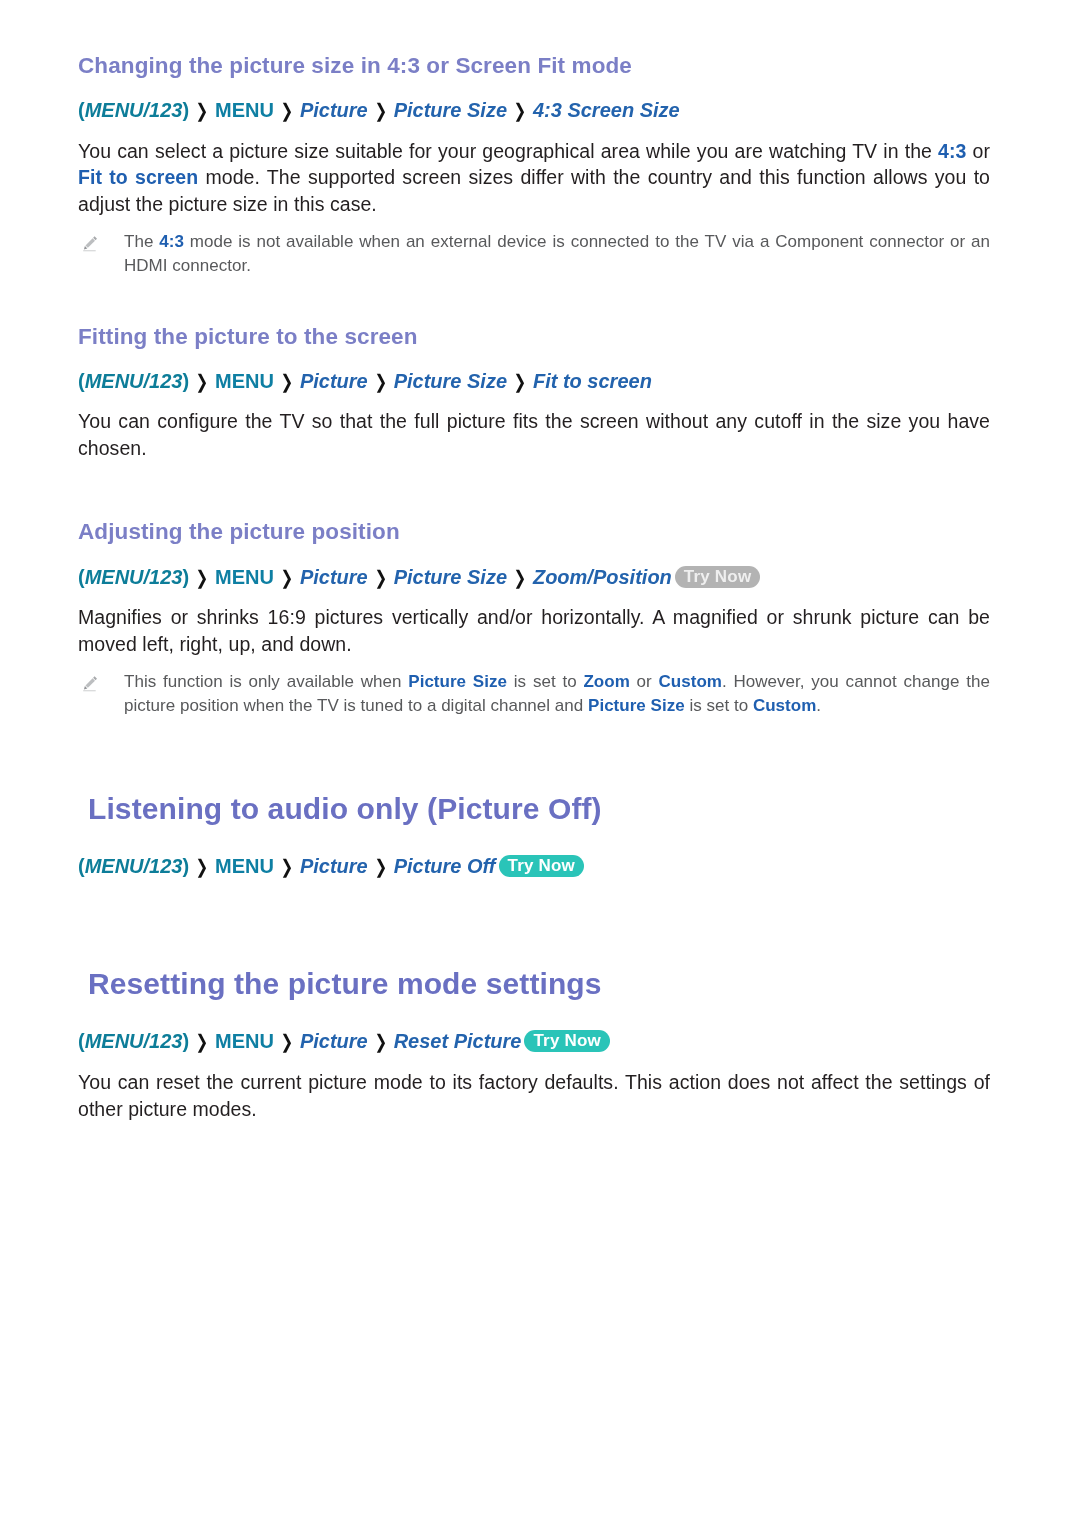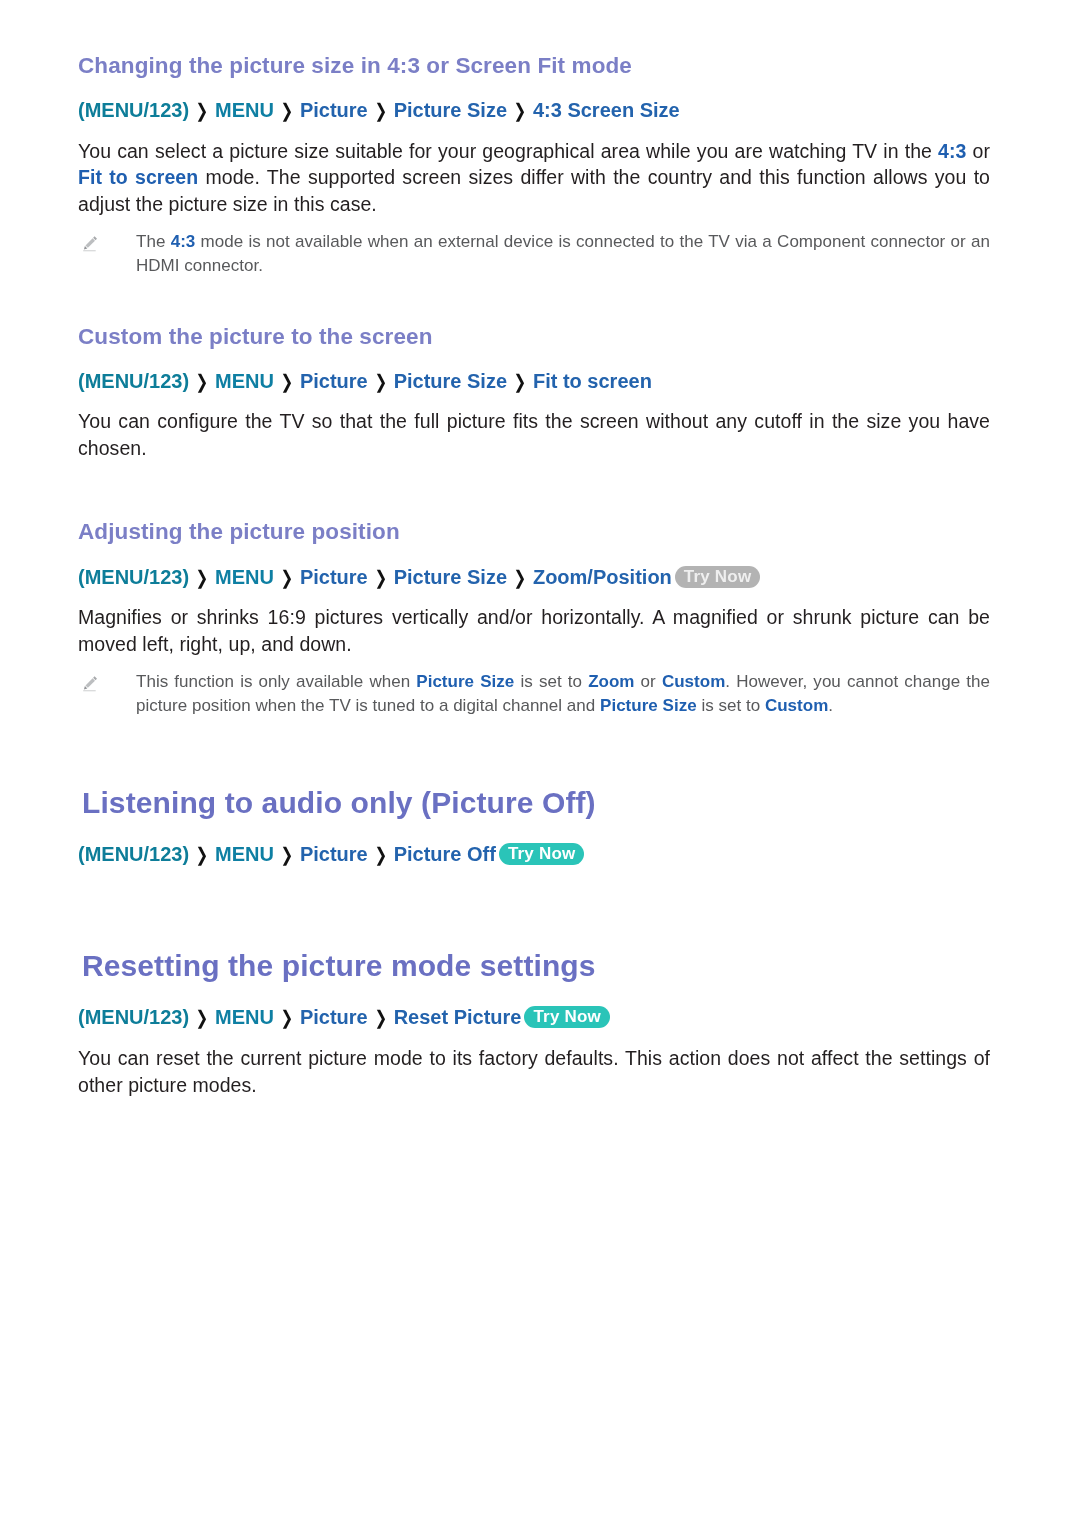--- a/index.html
+++ b/index.html
@@ -29,44 +29,44 @@
     padding:52px 38px 0 78px;
     position:relative;
   }
 
   
   h1.sec{
     color:var(--purple-h1);
     font-size:30px;
     font-weight:bold;
     letter-spacing:.1px;
-    margin:4px;
+    margin:10px;
     line-height:1.22;
   }
   h2.sub{
     color:var(--purple);
     font-size:22.5px;
     font-weight:bold;
     margin:0;
     line-height:1.25;
     letter-spacing:.1px;
   }
 
   
   .crumb{
     font-size:20px;
     font-weight:bold;
     line-height:1.3;
     margin:0;
     white-space:nowrap;
   }
   .crumb .paren{color:var(--teal-dark);}
-  .crumb .menu123{color:var(--teal-dark);}
+  .crumb .menu123{color:var(--teal-dark);font-style:italic;}
   .crumb .menu{color:var(--teal-menu);}
-  .crumb .item{color:var(--blue);}
+  .crumb .item{color:var(--blue);font-style:italic;}
   .crumb .sep{
     color:#111;
     font-size:19px;
     font-weight:bold;
     padding:0 5px;
     display:inline-block;
     transform:scaleX(.8);
   }
 
   
@@ -94,21 +94,21 @@
     text-align:justify;
     text-justify:inter-word;
     letter-spacing:.05px;
   }
   p.body b.hl{color:var(--blue-bold);font-weight:bold;}
 
   
   .note{
     display:flex;
     align-items:flex-start;
-    gap:12px;
+    gap:0;
     margin:0;
   }
   .note .pencil{
     flex:0 0 46px;
     padding-top:5px;
     padding-left:4px;
   }
   .note .ntext{
     color:var(--note);
     font-size:17px;
@@ -143,21 +143,21 @@
             <g fill="#a7a9ac">
               <path d="M12.6 1.3l2.4 2.4-1.5 1.5-2.4-2.4z"></path>
               <path d="M10.6 3.3l2.4 2.4-7.1 7.1-2.4-2.4z" fill="#bcbec0"></path>
               <path d="M2.9 11.1l2.4 2.4-3.4 1z" fill="#939598"></path>
               <path d="M1.2 15.2h12.5v1.1H1.2z" fill="#d1d3d4"></path>
             </g>
           </svg></span>
         <div class="ntext">The <b class="hl">4:3</b> mode is not available when an external device is connected to the TV via a Component connector or an HDMI connector.</div>
       </div>
       <div class="gap-block"></div>
-      <h2 class="sub">Custom the picture to the screen</h2>
+      <h2 class="sub">Fitting the picture to the screen</h2>
       <div class="gap-crumb"></div>
       <div class="crumb"><span class="paren">(</span><span class="menu123">MENU/123</span><span class="paren">)</span><span class="sep">❯</span><span class="menu">MENU</span><span class="sep">❯</span><span class="item">Picture</span><span class="sep">❯</span><span class="item">Picture Size</span><span class="sep">❯</span><span class="item">Fit to screen</span></div>
       <div class="gap-afterc"></div>
       <p class="body">You can configure the TV so that the full picture fits the screen without any cutoff in the size you have chosen.</p>
       <div class="gap-note"></div>
       <div class="gap-block"></div>
       <h2 class="sub">Adjusting the picture position</h2>
       <div class="gap-crumb"></div>
       <div class="crumb"><span class="paren">(</span><span class="menu123">MENU/123</span><span class="paren">)</span><span class="sep">❯</span><span class="menu">MENU</span><span class="sep">❯</span><span class="item">Picture</span><span class="sep">❯</span><span class="item">Picture Size</span><span class="sep">❯</span><span class="item">Zoom/Position</span><span class="trynow gray">Try Now</span></div>
       <div class="gap-afterc"></div>

